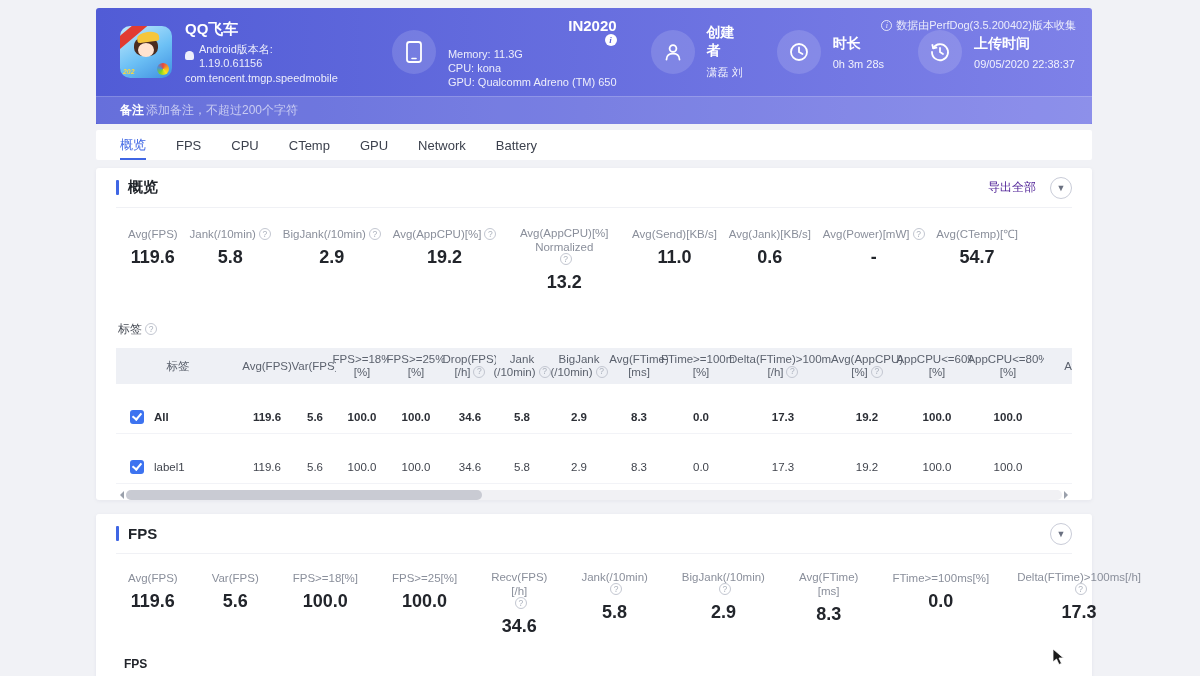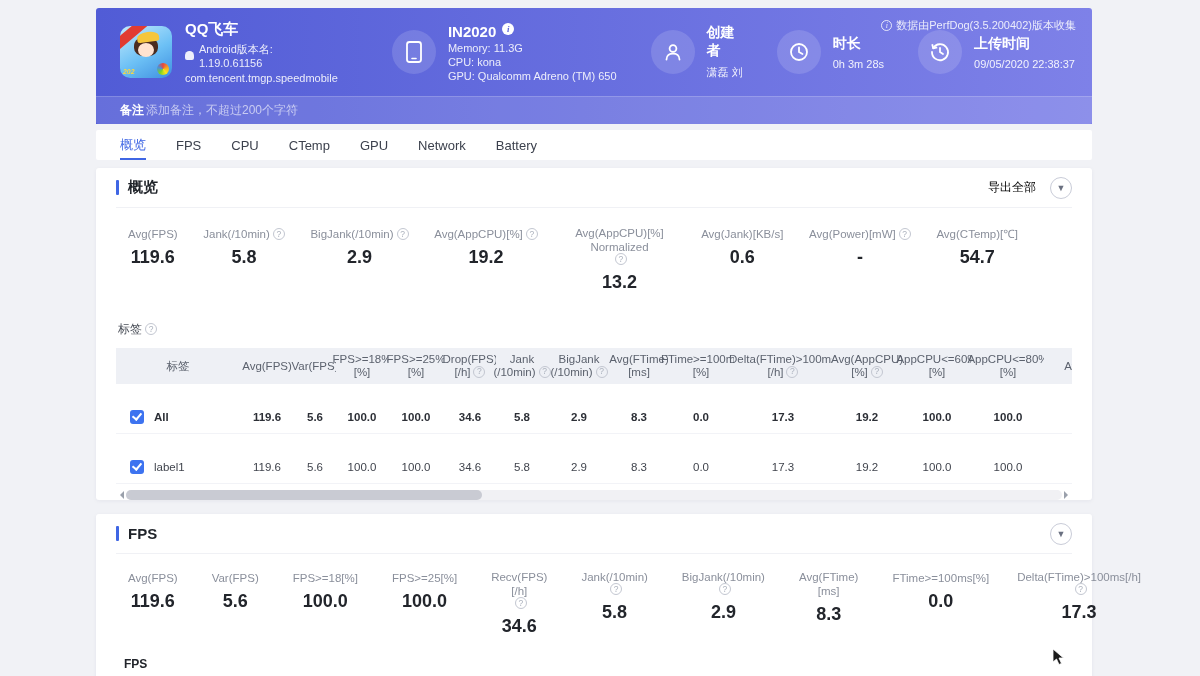--- a/index.html
+++ b/index.html
@@ -30,21 +30,21 @@
   .app-name { font-size:15px; font-weight:bold; }
   .app-sub { font-size:11px; color:rgba(255,255,255,.88); margin-top:3px;
     display:flex; align-items:center; }
   .android-glyph { width:9px; height:9px; border-radius:50% 50% 2px 2px; background:#fff;
     display:inline-block; margin-right:5px; opacity:.9; }
   .vdiv { width:1px; height:52px; background:rgba(255,255,255,.35); margin:0 28px 0 26px; }
   .circ { width:44px; height:44px; border-radius:50%; background:rgba(255,255,255,.14);
     display:flex; align-items:center; justify-content:center; flex:0 0 44px; }
   .info-block { display:flex; align-items:center; margin-right:34px; }
   .info-meta { margin-left:12px; }
-  .info-title { font-size:15px; font-weight:bold; display:flex; align-items:flex-start; }
+  .info-title { font-size:15px; font-weight:bold; display:flex; align-items:flex-end;flex-direction:column; }
   .info-line { font-size:11px; color:rgba(255,255,255,.88); margin-top:2px; white-space:nowrap; }
   .big-label { font-size:14px; font-weight:bold; }
   .big-value { font-size:11px; color:rgba(255,255,255,.9); margin-top:5px; white-space:nowrap; }
   .i-badge { width:12px; height:12px; border-radius:50%; background:#fff; color:#5a62d9;
     font-size:9px; font-weight:bold; font-style:italic; display:inline-flex; align-items:center;
     justify-content:center; margin-left:6px; font-family:"Liberation Serif", serif; }
   .collect { position:absolute; top:10px; right:16px; font-size:11px;
     color:rgba(255,255,255,.85); display:flex; align-items:center; }
   .i-outline { width:11px; height:11px; border-radius:50%; border:1px solid rgba(255,255,255,.8);
     font-size:8px; display:inline-flex; align-items:center; justify-content:center;
@@ -64,21 +64,21 @@
     background:#3f66e4; }
 
   
   .card { background:#fff; border-radius:3px; box-shadow:0 1px 4px rgba(30,40,90,.06);
     margin-top:8px; padding:0 20px; position:relative; }
   .card-head { height:40px; display:flex; align-items:center; border-bottom:1px solid #f0f1f5; }
   .sec-title { font-size:15px; font-weight:bold; color:#1f2329; display:flex; align-items:center; }
   .sec-title::before { content:""; width:3px; height:15px; background:#3f66e4; margin-right:9px;
     border-radius:1px; }
   .head-right { margin-left:auto; display:flex; align-items:center; }
-  .export-link { font-size:12px; color:#000000; cursor:pointer; margin-right:14px; }
+  .export-link { font-size:12px; color:#4c1d95; cursor:pointer; margin-right:14px; }
   .collapse-btn { width:22px; height:22px; border-radius:50%; border:1px solid #c9ccd8;
     color:#6a7080; font-size:9px; display:flex; align-items:center; justify-content:center;
     cursor:pointer; background:#fff; }
 
   
   .stats { display:flex; padding:18px 54px 14px 12px; justify-content:space-between; }
   .stats.left-align { justify-content:flex-start; padding:16px 0 10px 12px; }
   .stats.left-align .stat { margin-right:34px; }
   .stat { text-align:center; }
   .s-label { font-size:11.5px; color:#8a8f9b; max-width:112px; min-height:15px;
@@ -265,20 +265,26 @@
             <span class="help">?</span>
           </div>
           <div class="s-value">19.2</div>
         </div>
         <div class="stat">
           <div class="s-label">
             <span>Avg(AppCPU)[%] Normalized</span>
             <span class="help">?</span>
           </div>
           <div class="s-value">13.2</div>
+        </div>
+        <div class="stat">
+          <div class="s-label">
+            <span>Avg(Send)[KB/s]</span>
+          </div>
+          <div class="s-value">11.0</div>
         </div>
         <div class="stat">
           <div class="s-label">
             <span>Avg(Jank)[KB/s]</span>
           </div>
           <div class="s-value">0.6</div>
         </div>
         <div class="stat">
           <div class="s-label">
             <span>Avg(Power)[mW]</span>

